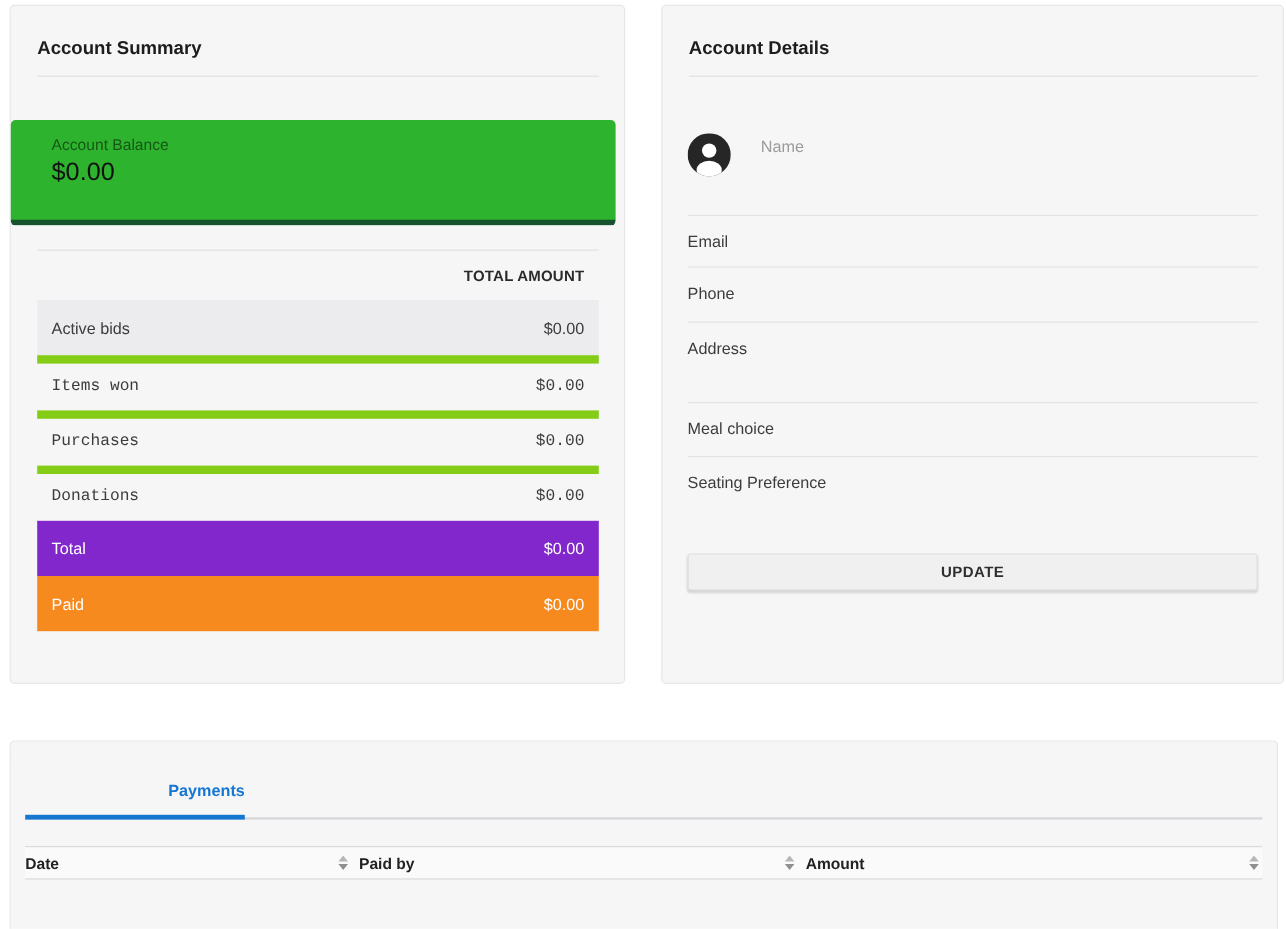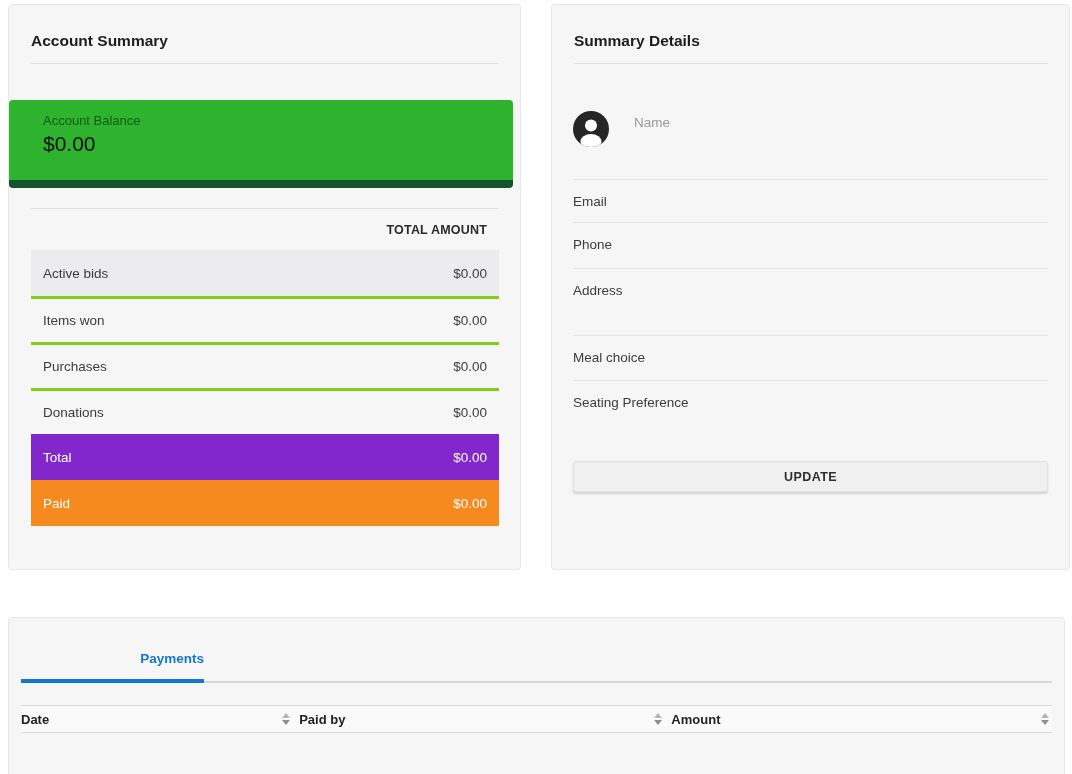--- a/index.html
+++ b/index.html
@@ -18,40 +18,40 @@
   #panel-payments { left:8px; top:617px; width:1057px; height:172px; }
 
   .card-title {
     padding:27px 21px 0 22px; font-size:15.5px; font-weight:bold; color:#1d1d1d;
   }
   .title-divider { height:1px; background:#e1e1e5; margin:13px 21px 0 22px; }
 
   
   .balance-box {
     margin-top:36px; width:calc(100% - 7px); height:88px; box-sizing:border-box;
-    background:#2db32d; border-bottom:8px solid #14532d; border-radius:4px;
+    background:#2db32d; border-bottom:5px solid #14532d; border-radius:4px;
     padding:13px 0 0 34px;
   }
   .balance-label { font-size:13px; color:rgba(0,0,0,0.52); }
   .balance-value { font-size:21px; color:#101010; margin-top:4px; }
 
   .mid-divider { height:1px; background:#e1e1e5; margin:20px 21px 0 22px; }
 
   .amount-header {
     margin:0 21px 0 22px; padding:14px 12px 13px 12px; text-align:right;
     font-size:12.5px; font-weight:bold; letter-spacing:0.2px; color:#2a2a2a;
   }
   .summary-table { margin:0 21px 0 22px; }
   .srow {
     height:46px; display:flex; align-items:center; justify-content:space-between;
     padding:0 12px; box-sizing:border-box; font-size:13.5px; color:#3c3c3c;
   }
   .srow.shaded { background:#ececee; }
   .srow.plain + .srow.plain,
-  .srow.shaded + .srow.plain { border-top:3px solid #84cc16; }
+  .srow.shaded + .srow.plain { border-top:7px solid #84cc16;font-family:Liberation Mono, monospace; }
   .srow.total { background:#8227cc; color:#ffffff; }
   .srow.paid  { background:#f78a1e; color:#ffffff; }
 
   
   .profile-row {
     margin:47px 21px 0 21px; display:flex; align-items:flex-start; gap:25px;
     padding-bottom:32px; border-bottom:1px solid #e3e3e6;
   }
   .avatar { width:36px; height:36px; flex:0 0 36px; }
   .name-placeholder { font-size:13.5px; color:#9b9b9b; margin-top:4px; }
@@ -139,21 +139,21 @@
       <span>$0.00</span>
     </div>
     <div class="srow paid">
       <span>Paid</span>
       <span>$0.00</span>
     </div>
   </div>
 </section>
 
 <section class="card" id="card-bidder">
-  <div class="card-title">Summary Details</div>
+  <div class="card-title">Account Details</div>
   <div class="title-divider"></div>
 
   <div class="profile-row">
     <span class="avatar">
       <svg viewBox="0 0 36 36" width="36" height="36">
         <defs>
             <clipPath id="avclip">
               <circle cx="18" cy="18" r="18"></circle>
             </clipPath>
           </defs>

